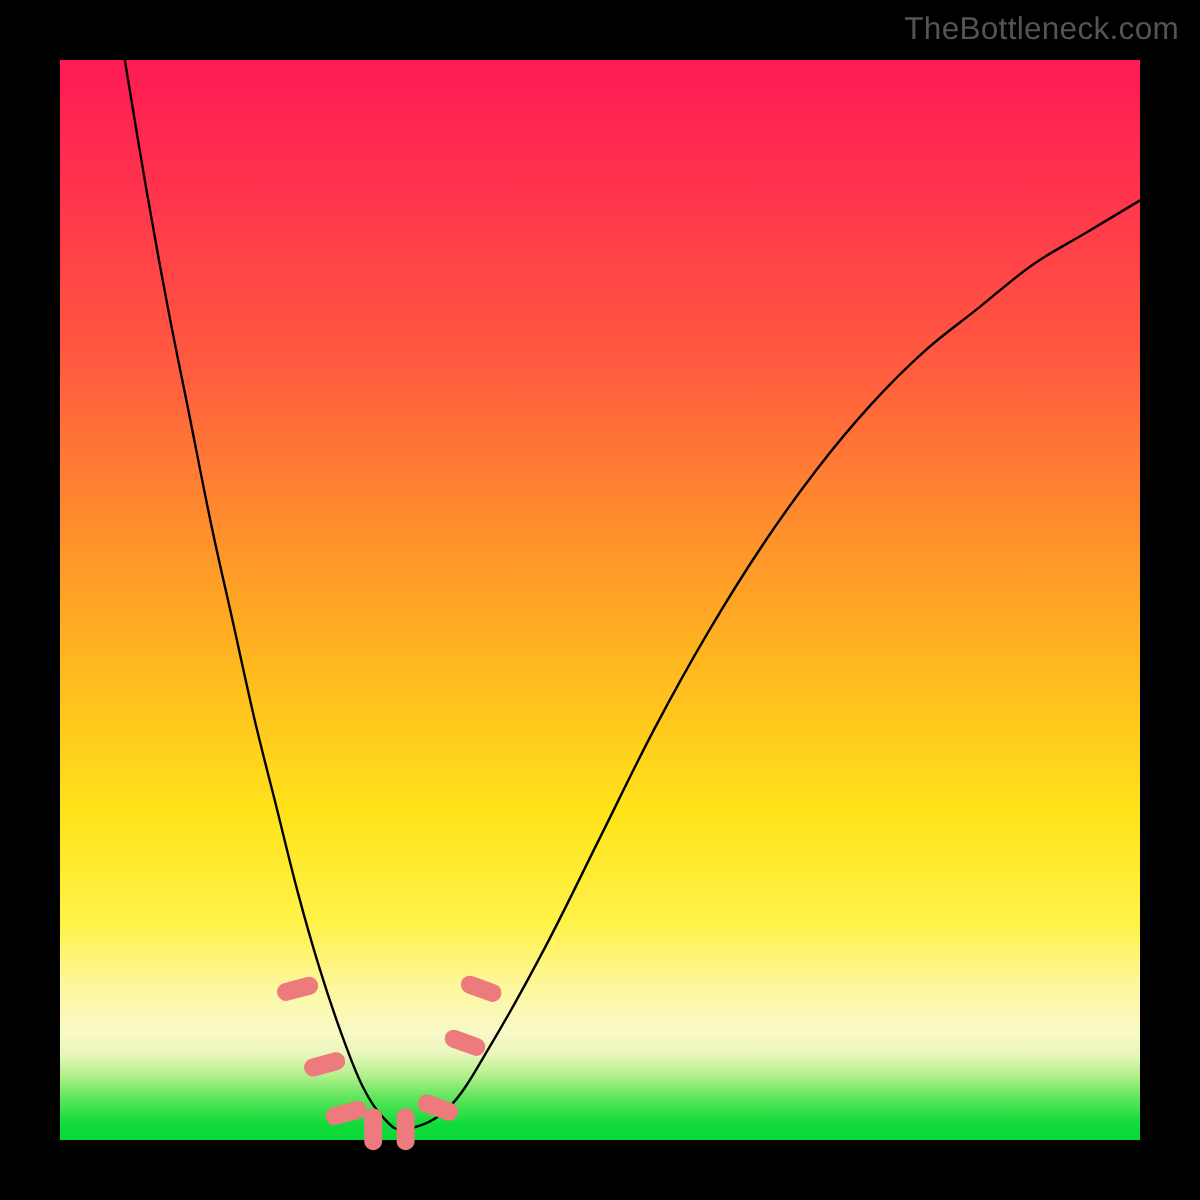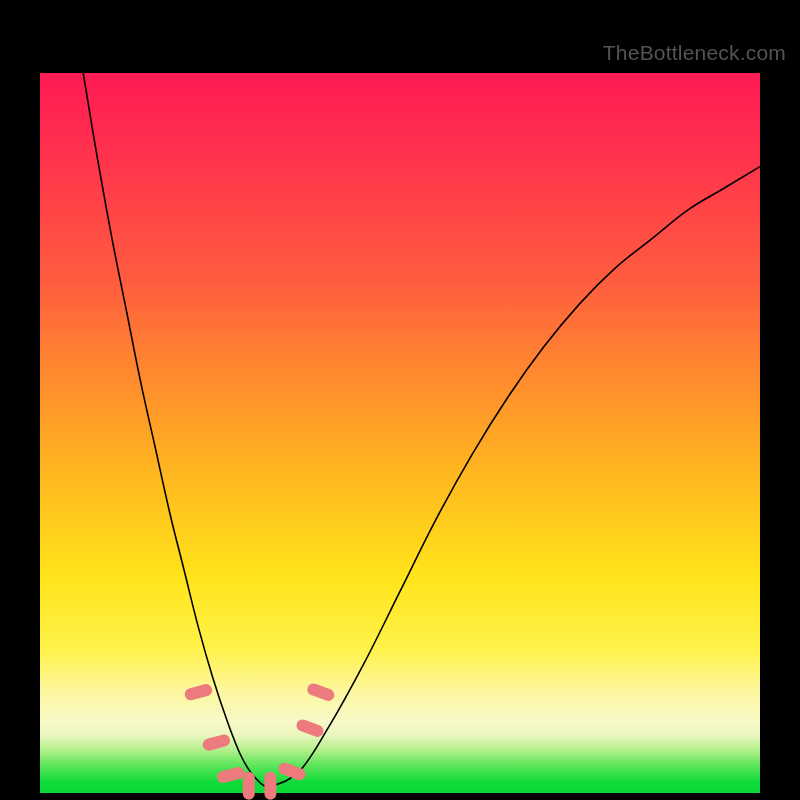--- a/index.html
+++ b/index.html
@@ -9,21 +9,20 @@
     height: 800px;
     overflow: hidden;
     background: #000;
     font-family: Arial, Helvetica, sans-serif;
   }
   .frame {
     position: relative;
     width: 800px;
     height: 700px;
     background: #000;
-    margin-top: 33px;
   }
   .plot-area {
     position: absolute;
     left: 40px;
     top: 40px;
     width: 720px;
     height: 720px;
     
     background: linear-gradient(
       to bottom,

